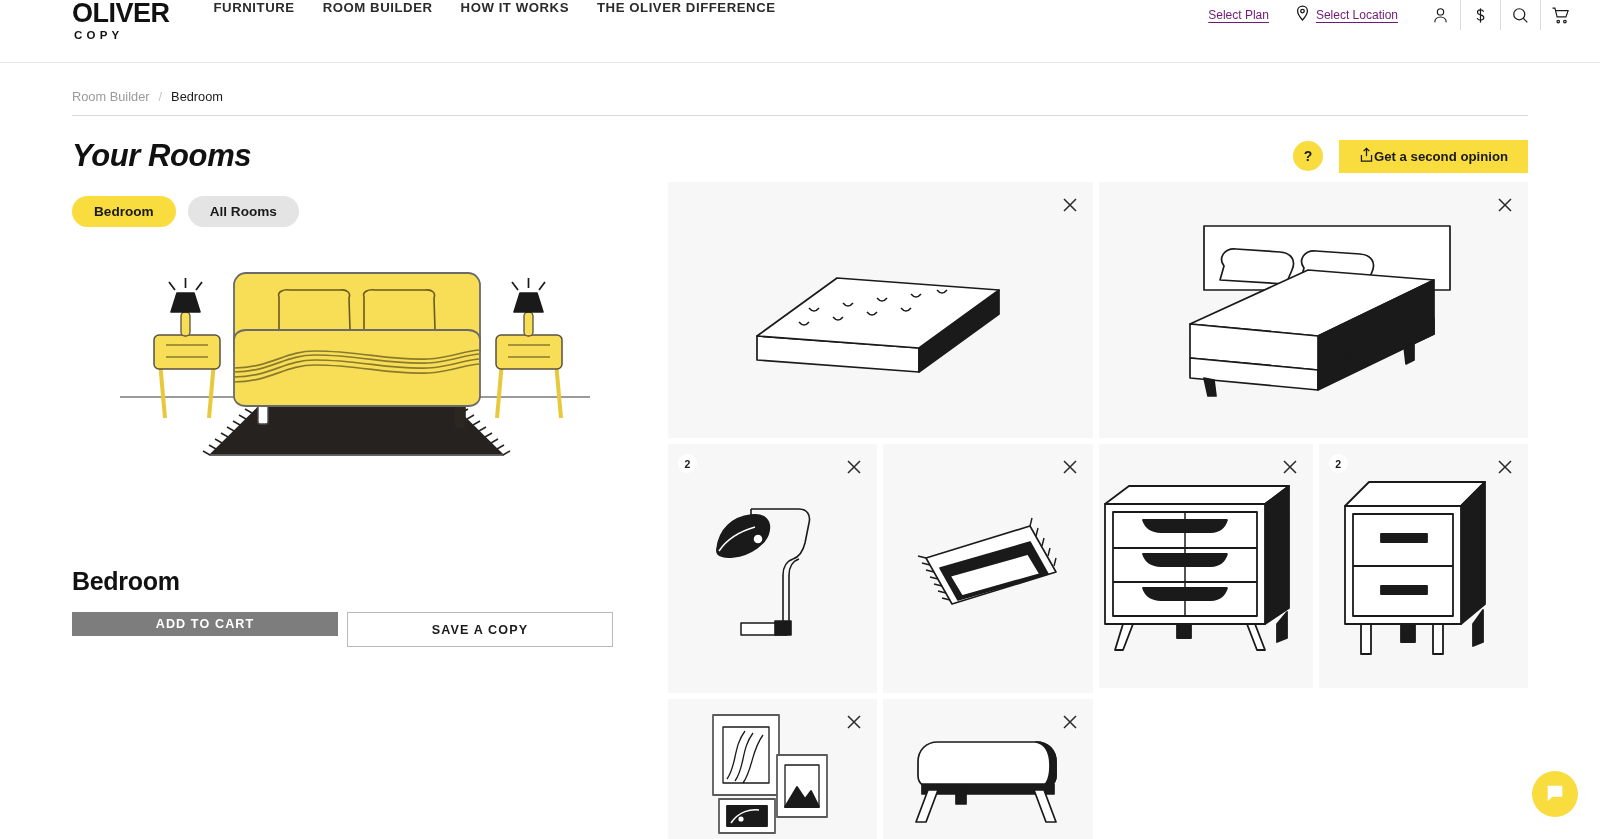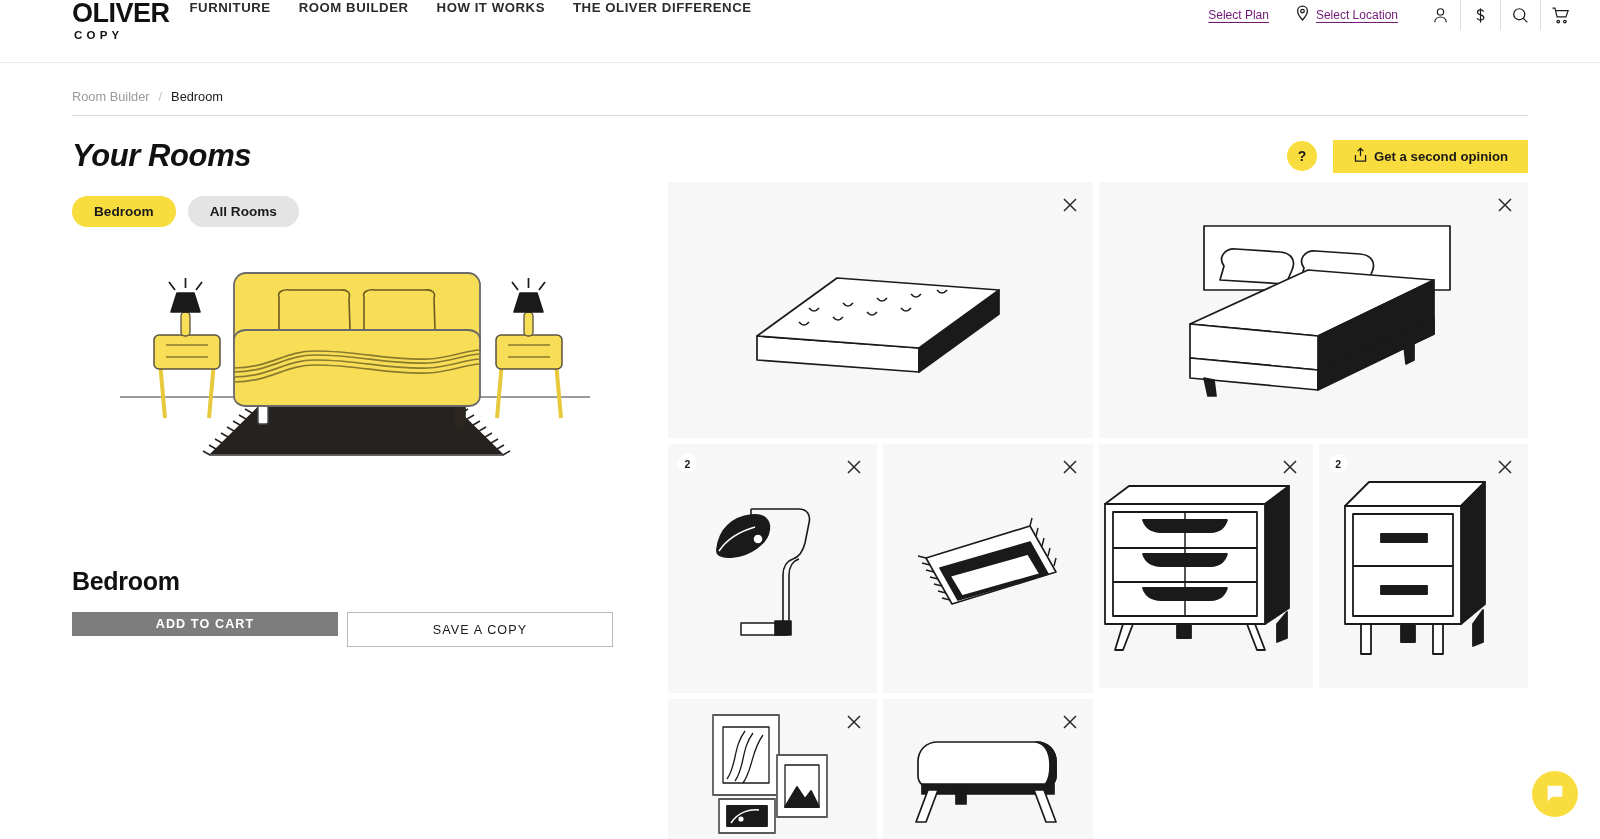--- a/index.html
+++ b/index.html
@@ -21,21 +21,21 @@
   }
   .logo { display: flex; flex-direction: column; align-items: flex-start; line-height: 1; }
   .logo-main {
     font-size: 27px; font-weight: 900; letter-spacing: -0.5px;
     color: #111; font-family: "Liberation Sans", sans-serif;
   }
   .logo-sub {
     font-size: 11.5px; font-weight: 700; letter-spacing: 4.2px;
     color: #111; margin-top: 3px; padding-left: 2px;
   }
-  .mainnav { display: flex; gap: 28px; margin-left: 20px; }
+  .mainnav { display: flex; gap: 28px; margin-left: 44px; }
   .mainnav a {
     font-size: 13.2px; font-weight: 700; letter-spacing: 0.55px;
     color: #2b2b2b; text-decoration: none; white-space: nowrap;
   }
   .header-right { margin-left: auto; display: flex; align-items: center; }
   .hr-link {
     font-size: 12px; font-weight: 400; color: #701a75;
     text-decoration: underline; text-underline-offset: 3px;
     white-space: nowrap;
   }
@@ -66,21 +66,21 @@
   .title-actions { margin-left: auto; display: flex; align-items: center; gap: 16px; }
   .help-btn {
     width: 30px; height: 30px; border-radius: 50%;
     background: #F9DC3D; border: none; cursor: pointer;
     font-size: 14px; font-weight: 700; color: #1a1a1a;
     display: flex; align-items: center; justify-content: center;
   }
   .second-opinion {
     background: #F9DC3D; border: none; cursor: pointer;
     height: 33px; padding: 0 20px;
-    display: flex; align-items: center; gap: 6px;
+    display: flex; align-items: center; gap: 0;
     font-size: 13.2px; font-weight: 700; color: #1a1a1a;
     min-width: 168px; justify-content: flex-end;
   }
 
   
   .body { display: flex; padding: 0 72px; }
   .leftcol { width: 566px; flex: 0 0 566px; }
   .rightcol { flex: 1; padding-left: 30px; padding-top: 8px; }
 
   .tabs { display: flex; gap: 12px; margin-top: 22px; }
@@ -96,21 +96,21 @@
   .scene svg { width: 490px; height: 240px; }
 
   .room-name { font-size: 25px; font-weight: 700; color: #111; margin-top: 72px; letter-spacing: -0.3px; }
   .cta-row { display: flex; gap: 9px; margin-top: 16px; }
   .btn-cart {
     width: 266px; height: 24px; background: #7d7d7d; border: none; cursor: pointer;
     color: #ffffff; font-size: 12.6px; font-weight: 700; letter-spacing: 1.1px;
   }
   .btn-copy {
     width: 266px; height: 35px; background: #ffffff; border: 1px solid #b9b9b9; cursor: pointer;
-    color: #1a1a1a; font-size: 12.6px; font-weight: 400; letter-spacing: 1.1px;
+    color: #1a1a1a; font-size: 12.6px; font-weight: 700; letter-spacing: 1.1px;
   }
 
   
   .grid {
     display: grid;
     grid-template-columns: repeat(4, 1fr);
     gap: 6px;
     align-items: start;
   }
   .card {

